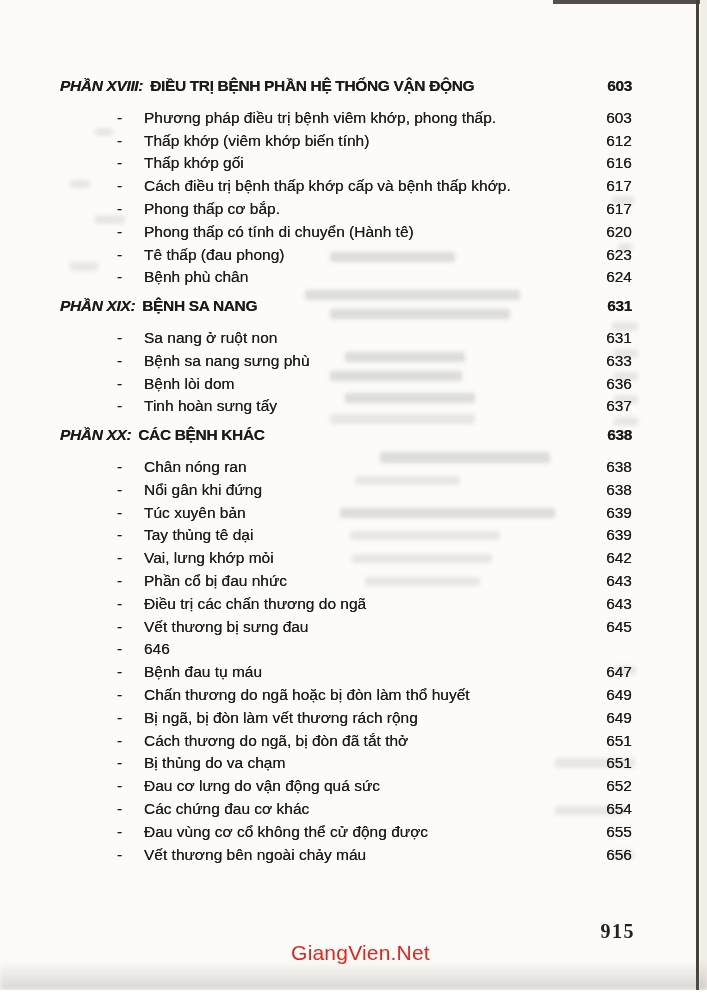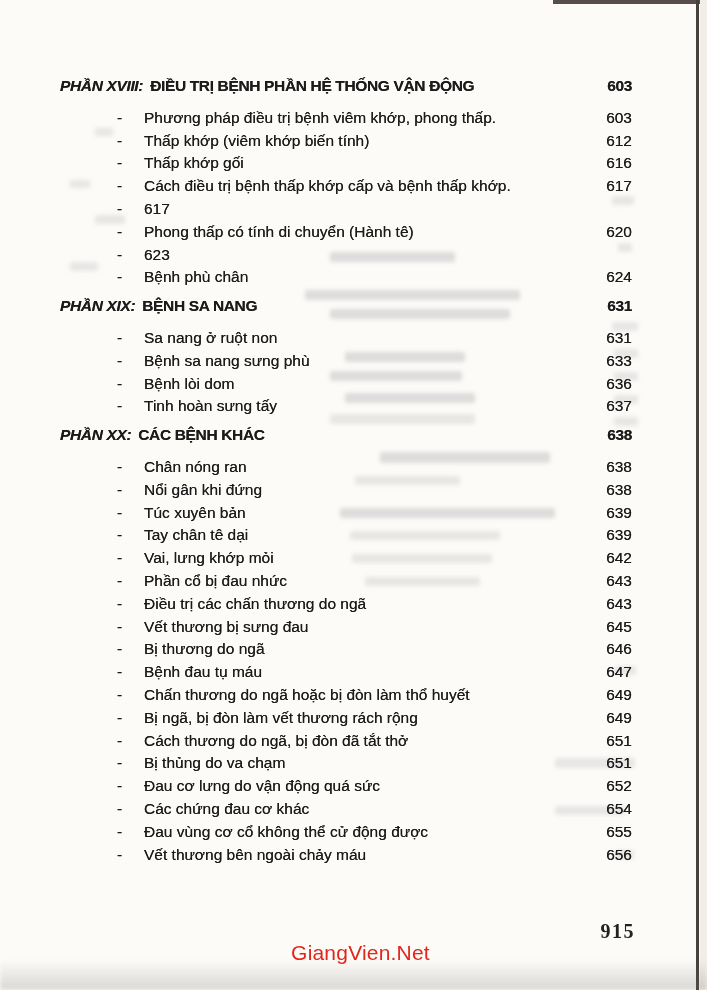--- a/index.html
+++ b/index.html
@@ -113,31 +113,33 @@
   </div>
 
   <div class="row">
     <span class="dash">-</span>
     <span class="label">Cách điều trị bệnh thấp khớp cấp và bệnh thấp khớp.</span>
     <span class="num">617</span>
   </div>
 
   <div class="row">
     <span class="dash">-</span>
+    <span class="label">Phong thấp cơ bắp.</span>
     <span class="num">617</span>
   </div>
 
   <div class="row">
     <span class="dash">-</span>
     <span class="label">Phong thấp có tính di chuyển  (Hành tê)</span>
     <span class="num">620</span>
   </div>
 
   <div class="row">
     <span class="dash">-</span>
+    <span class="label">Tê thấp (đau phong)</span>
     <span class="num">623</span>
   </div>
 
   <div class="row">
     <span class="dash">-</span>
     <span class="label">Bệnh phù chân</span>
     <span class="num">624</span>
   </div>
 </div>
   </section>
@@ -195,21 +197,21 @@
   </div>
 
   <div class="row">
     <span class="dash">-</span>
     <span class="label">Túc xuyên bản</span>
     <span class="num">639</span>
   </div>
 
   <div class="row">
     <span class="dash">-</span>
-    <span class="label">Tay chân tê dại</span>
+    <span class="label">Tay thủng tê dại</span>
     <span class="num">639</span>
   </div>
 
   <div class="row">
     <span class="dash">-</span>
     <span class="label">Vai, lưng khớp mỏi</span>
     <span class="num">642</span>
   </div>
 
   <div class="row">
@@ -225,21 +227,20 @@
   </div>
 
   <div class="row">
     <span class="dash">-</span>
     <span class="label">Vết thương bị sưng đau</span>
     <span class="num">645</span>
   </div>
 
   <div class="row">
     <span class="dash">-</span>
-    <span class="label">Bị thương do ngã</span>
     <span class="num">646</span>
   </div>
 
   <div class="row">
     <span class="dash">-</span>
     <span class="label">Bệnh đau tụ máu</span>
     <span class="num">647</span>
   </div>
 
   <div class="row">

